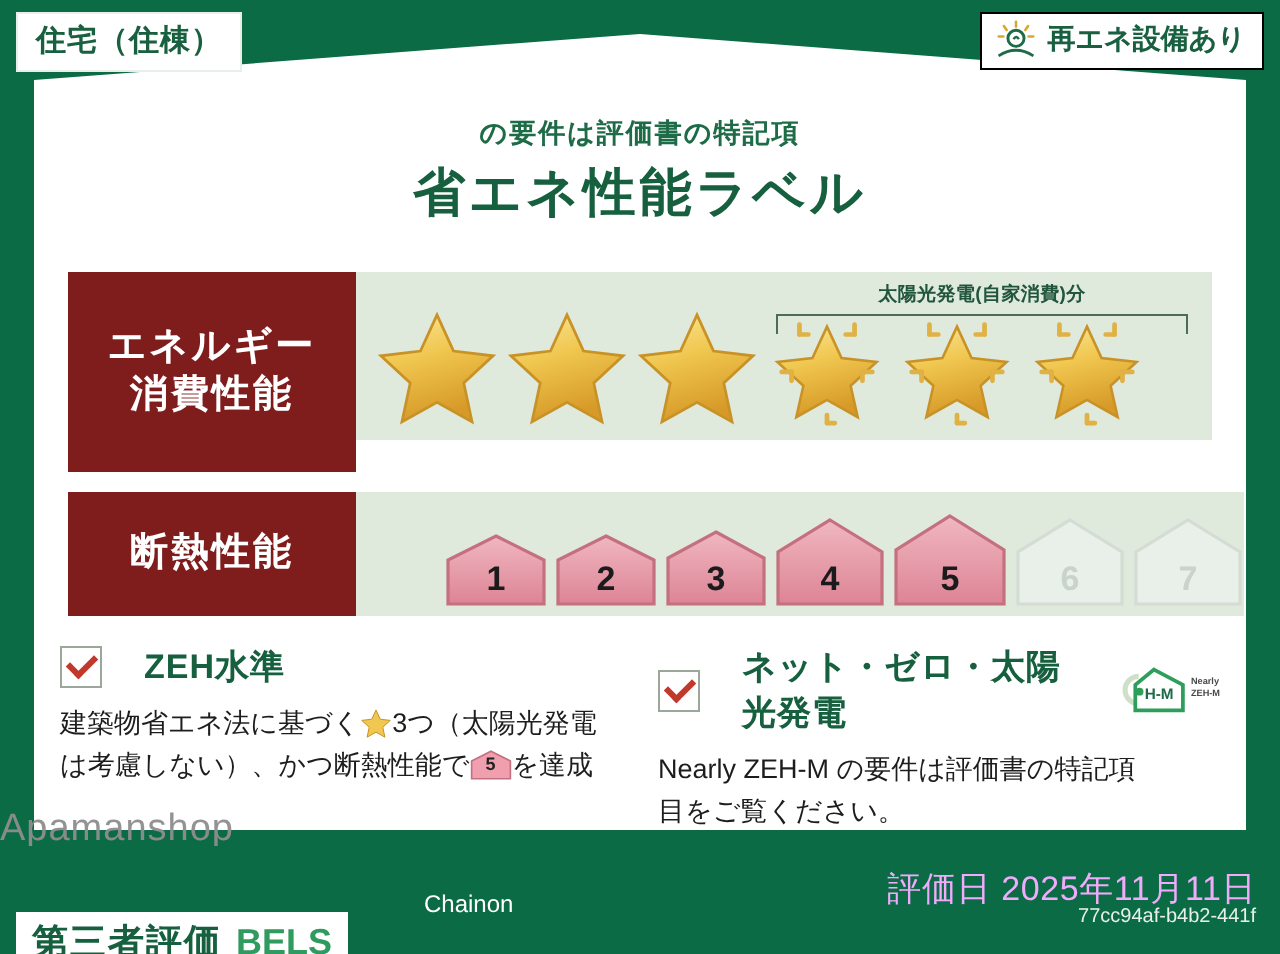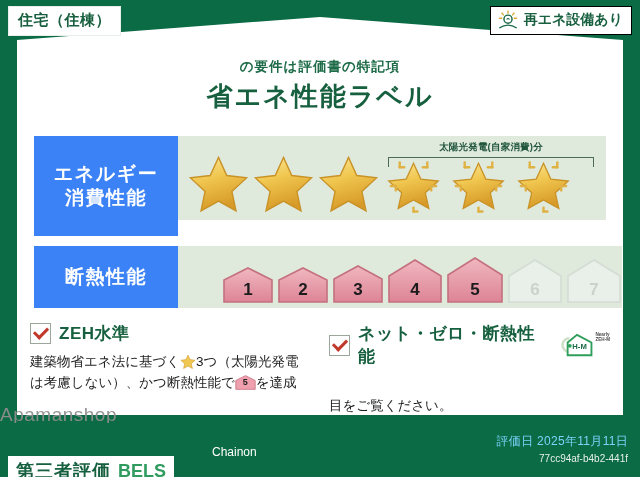--- a/index.html
+++ b/index.html
@@ -53,21 +53,21 @@
     margin-bottom:3px;
   }
   .title-main{
     color:#17603f;font-size:26px;font-weight:bold;letter-spacing:2px;
   }
 
   
   .rows{position:absolute;left:34px;top:136px;width:572px;z-index:5;}
   .perf-row{display:flex;align-items:stretch;margin-bottom:10px;}
   .row-label{
-    background:#3b82f6;color:#ffffff;
+    background:#7f1d1d;color:#ffffff;
     font-weight:bold;font-size:19px;line-height:1.28;
     display:flex;flex-direction:column;align-items:center;justify-content:center;
     width:144px;flex:0 0 144px;letter-spacing:1.5px;text-align:center;
   }
   .row-body{
     flex:1;background:#dfe9dc;position:relative;
     display:flex;align-items:center;
   }
   .row-energy .row-body{height:84px;}
   .row-insul  .row-body{height:62px;}
@@ -101,21 +101,21 @@
     font-size:17px;font-weight:bold;color:#1b1b1b;
   }
   .house.off .hnum{color:#c9d3c9;}
 
   
   .checks{
     position:absolute;left:30px;top:322px;width:580px;z-index:5;
     display:flex;gap:18px;
   }
   .check-col{width:282px;}
-  .check-head{display:flex;align-items:center;gap:8px;}
+  .check-head{display:flex;align-items:center;gap:21px;}
   .cbox{
     width:19px;height:19px;border:1px solid #9aa79a;background:#fff;
     position:relative;flex:0 0 19px;
   }
   .cbox:after{
     content:"";position:absolute;left:3px;top:3px;width:11px;height:6px;
     border-left:3px solid #c0392b;border-bottom:3px solid #c0392b;
     transform:rotate(-45deg);
   }
   .check-title{
@@ -127,21 +127,21 @@
   }
   .inline-star{display:inline-block;vertical-align:-3px;width:16px;height:16px;}
   .inline-house{
     display:inline-block;vertical-align:-4px;width:21px;height:17px;position:relative;
   }
   .inline-house .ih-n{
     position:absolute;left:0;right:0;bottom:1px;text-align:center;
     font-size:9px;font-weight:bold;color:#222;
   }
   .zehm-logo{
-    display:inline-flex;align-items:flex-start;gap:1px;vertical-align:-7px;margin-left:3px;
+    display:inline-flex;align-items:center;gap:1px;vertical-align:-7px;margin-left:3px;
   }
   .zehm-logo .zl-sub{
     font-size:4.6px;color:#4a4a4a;line-height:1.15;font-weight:bold;
     padding-bottom:3px;white-space:nowrap;
   }
 
   
   .watermark{
     position:absolute;left:0;top:404px;width:640px;text-align:left;
     font-size:19px;color:#8e8e8e;letter-spacing:.5px;z-index:7;
@@ -156,21 +156,21 @@
   .bels-badge{
     position:absolute;left:8px;top:9px;background:#ffffff;
     padding:3px 8px 4px 8px;display:flex;align-items:center;gap:7px;margin-top:24px;
   }
   .bels-jp{font-size:18px;font-weight:bold;color:#17603f;letter-spacing:1px;}
   .bels-en{font-size:18px;font-weight:bold;color:#2f9b5f;letter-spacing:0px;}
   .chainon{
     position:absolute;left:212px;top:22px;color:#ffffff;font-size:12px;
   }
   .eval-date{
-    position:absolute;right:12px;top:10px;color:#7dd3fc;font-size:12px;
+    position:absolute;right:12px;top:10px;color:#f0abfc;font-size:17px;
     text-align:right;letter-spacing:.3px;padding-left:39px;
   }
   .eval-id{
     position:absolute;right:12px;top:30px;color:#e7f0ea;font-size:10px;
     text-align:right;font-family:"Liberation Sans",sans-serif;
   }
 </style>
 </head>
 <body>
 
@@ -381,37 +381,37 @@
             <polygon points="26,3 50,15 50,37 2,37 2,15" fill="#ef9fae" stroke="#c4707f" stroke-width="2"></polygon>
           </svg>
           <span class="ih-n">5</span>
         </span><span>を達成</span>
       </div>
     </div>
 
     <div class="check-col">
       <div class="check-head">
         <span class="cbox"></span>
-        <span class="check-title">ネット・ゼロ・断熱性能</span>
+        <span class="check-title">ネット・ゼロ・太陽光発電</span>
         <span class="zehm-logo">
           <svg width="34" height="26" viewBox="0 0 40 30">
             <path d="M3,15 a8,8 0 0 1 8,-8" fill="none" stroke="#cfe0c8" stroke-width="3"></path>
             <path d="M3,15 a8,8 0 0 0 8,8" fill="none" stroke="#cfe0c8" stroke-width="3"></path>
             <polygon points="20,3 37,12 37,27 9,27 9,12" fill="#ffffff" stroke="#2e9e5b" stroke-width="2.2"></polygon>
             <text x="23" y="20" font-size="9" font-weight="bold" fill="#1d6b47" text-anchor="middle" font-family="Liberation Sans, sans-serif">H-M</text>
             <circle cx="11.5" cy="16" r="2.3" fill="#2e9e5b"></circle>
           </svg>
           <span class="zl-sub">
             <span>Nearly</span><br>
             <span>ZEH-M</span>
           </span>
         </span>
       </div>
       <div class="check-body">
-        <br>
+        <span>Nearly ZEH-M の要件は評価書の特記項</span><br>
         <span>目をご覧ください。</span>
       </div>
     </div>
   </div>
 
   <div class="watermark">Apamanshop</div>
 
   <div class="footer">
     <div class="bels-badge">
       <span class="bels-jp">第三者評価</span>

